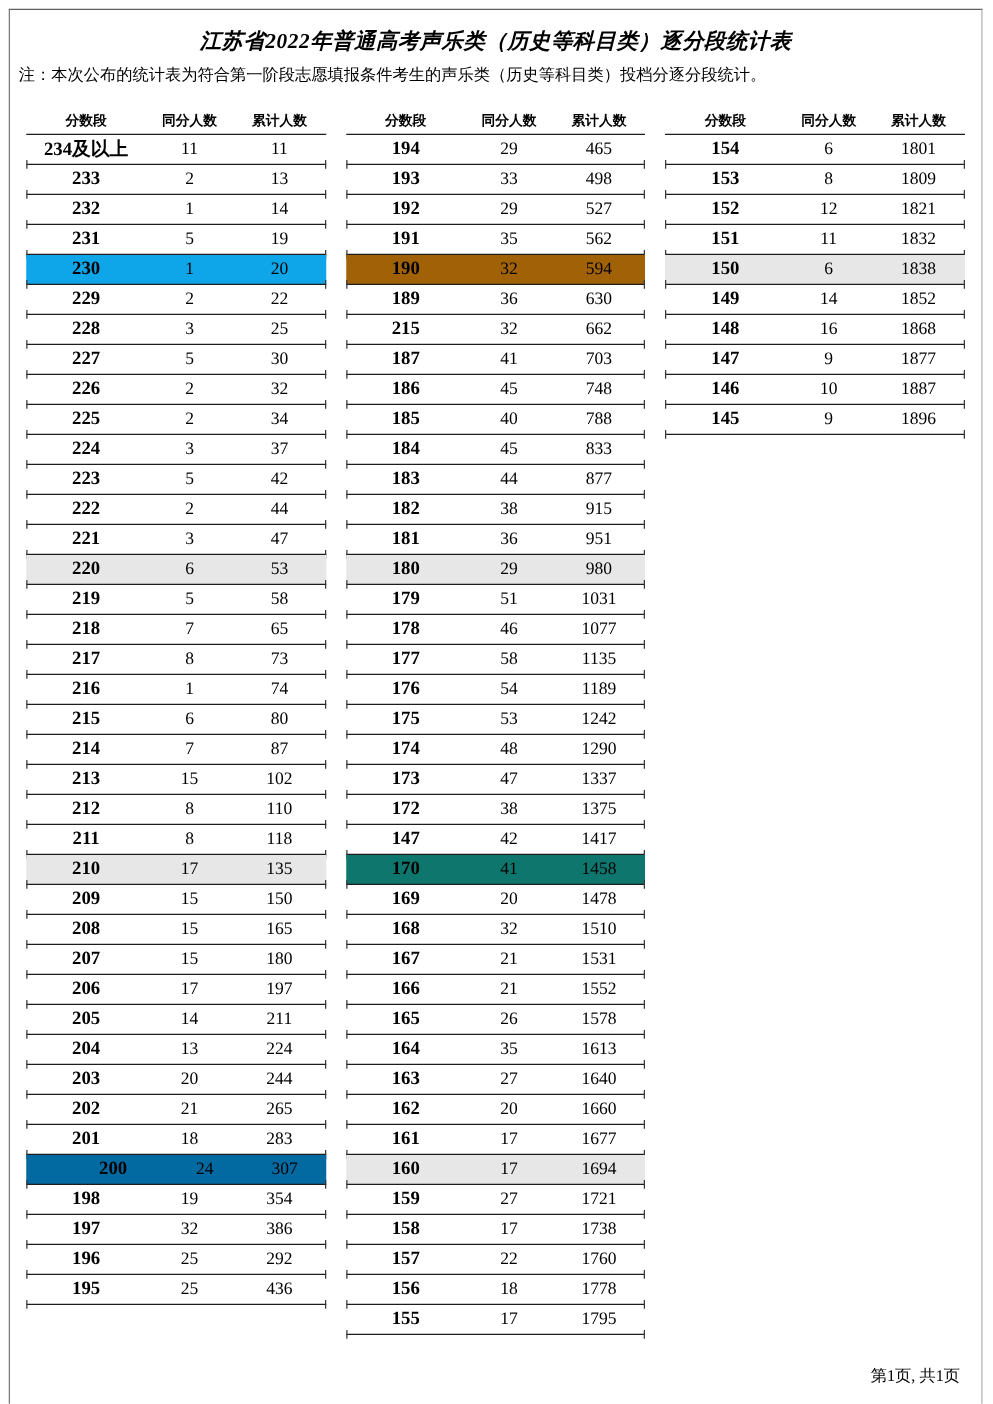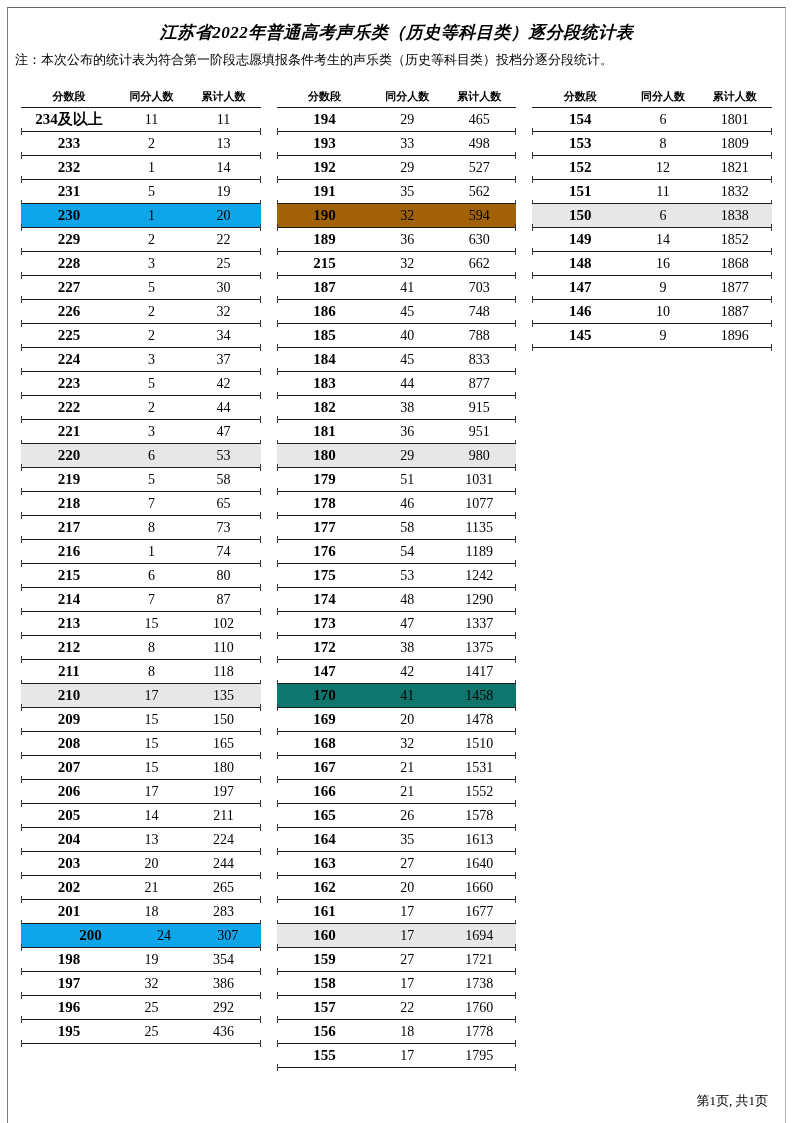--- a/index.html
+++ b/index.html
@@ -256,21 +256,21 @@
           <div class="trow">
     <span class="score">202</span>
     <span class="count">21</span>
     <span class="cum">265</span>
   </div>
           <div class="trow">
     <span class="score">201</span>
     <span class="count">18</span>
     <span class="cum">283</span>
   </div>
-          <div class="trow hl" style="background: #0ea5e9; padding-left: 27px;">
+          <div class="trow hl" style="background: #0369a1; padding-left: 27px;">
     <span class="score">200</span>
     <span class="count">24</span>
     <span class="cum">307</span>
   </div>
           <div class="trow">
     <span class="score">198</span>
     <span class="count">19</span>
     <span class="cum">354</span>
   </div>
           <div class="trow">

